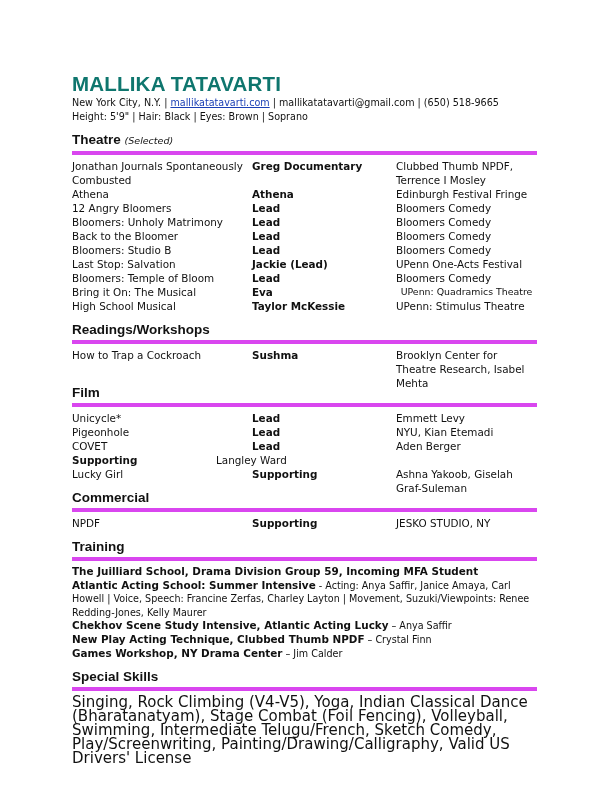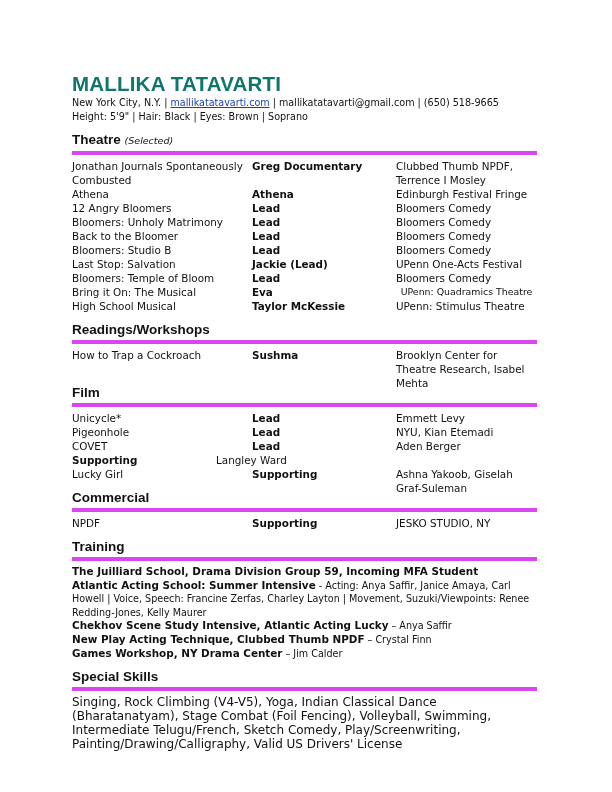--- a/index.html
+++ b/index.html
@@ -16,21 +16,21 @@
     .credits { margin-top: 4px; }
     .row { display: flex; font-size: 10.4px; line-height: 14px; }
     .c1 { width: 180px; }
     .c2 { width: 144px; font-weight: bold; }
     .c3 { width: 141px; }
     .small { font-size: 9.4px; text-align: center; }
     .training { margin-top: 4px; font-size: 10px; line-height: 13.6px; }
     .training p { margin: 0; }
     .training b { font-size: 10.4px; }
     .training .det { font-size: 9.6px; }
-    .skills { margin-top: 4px; font-size: 12px; line-height: 14px; }
+    .skills { margin-top: 4px; font-size: 15px; line-height: 14px; }
   </style>
 </head>
 <body>
 
 <div class="page">
   <h1 class="name">MALLIKA TATAVARTI</h1>
   <div class="contact">
     <span>New York City, N.Y.</span><span> | </span><a>mallikatatavarti.com</a><span> | </span><span>mallikatatavarti@gmail.com</span><span> | </span><span>(650) 518-9665</span>
   </div>
   <div class="contact">Height: 5'9" | Hair: Black | Eyes: Brown | Soprano</div>

